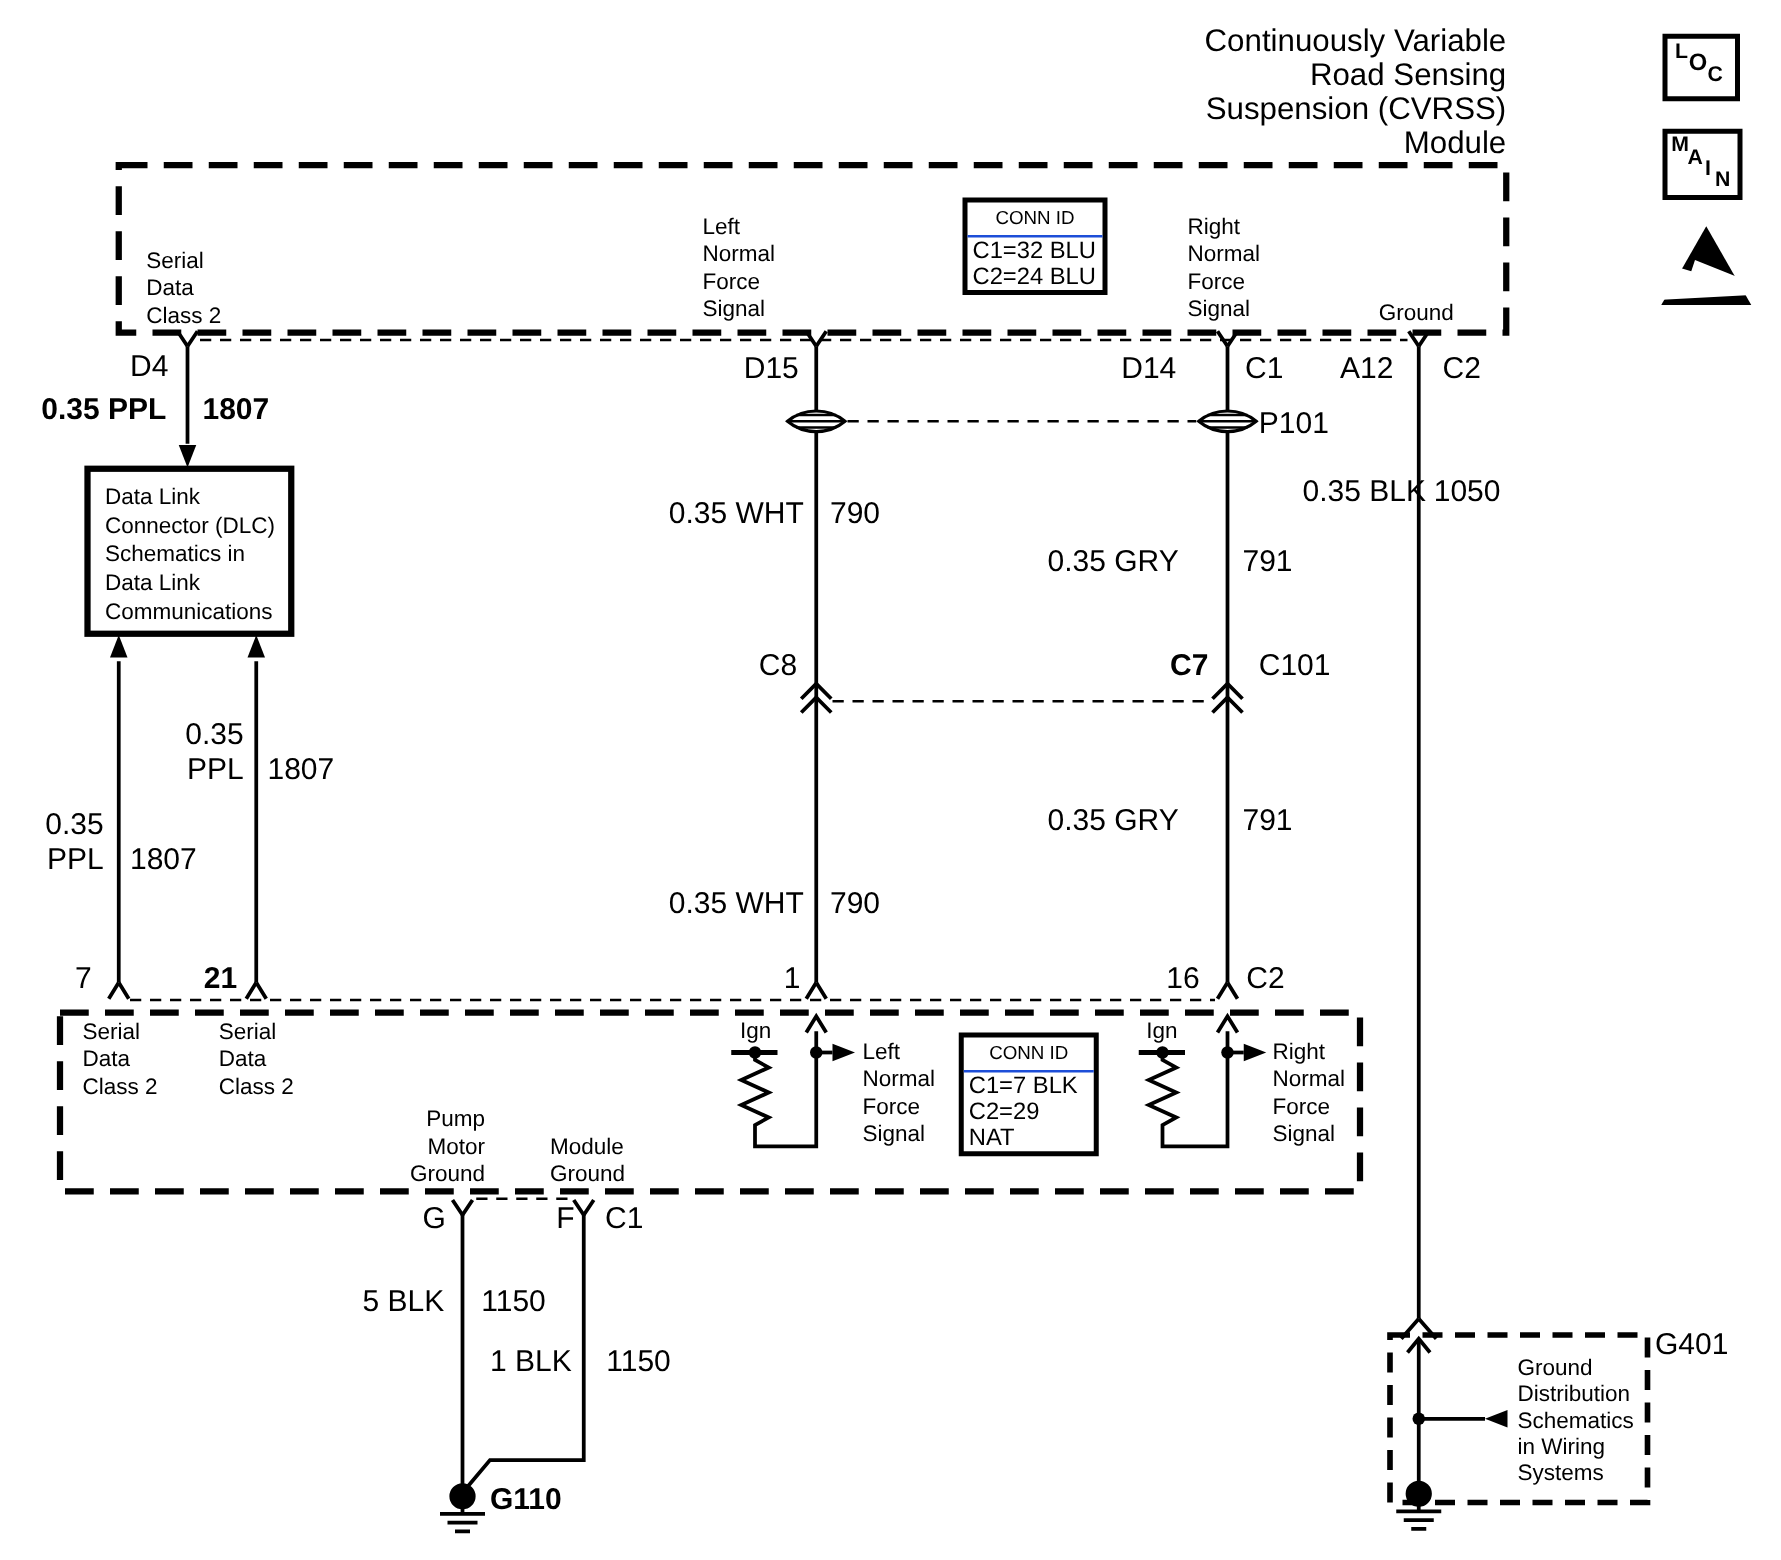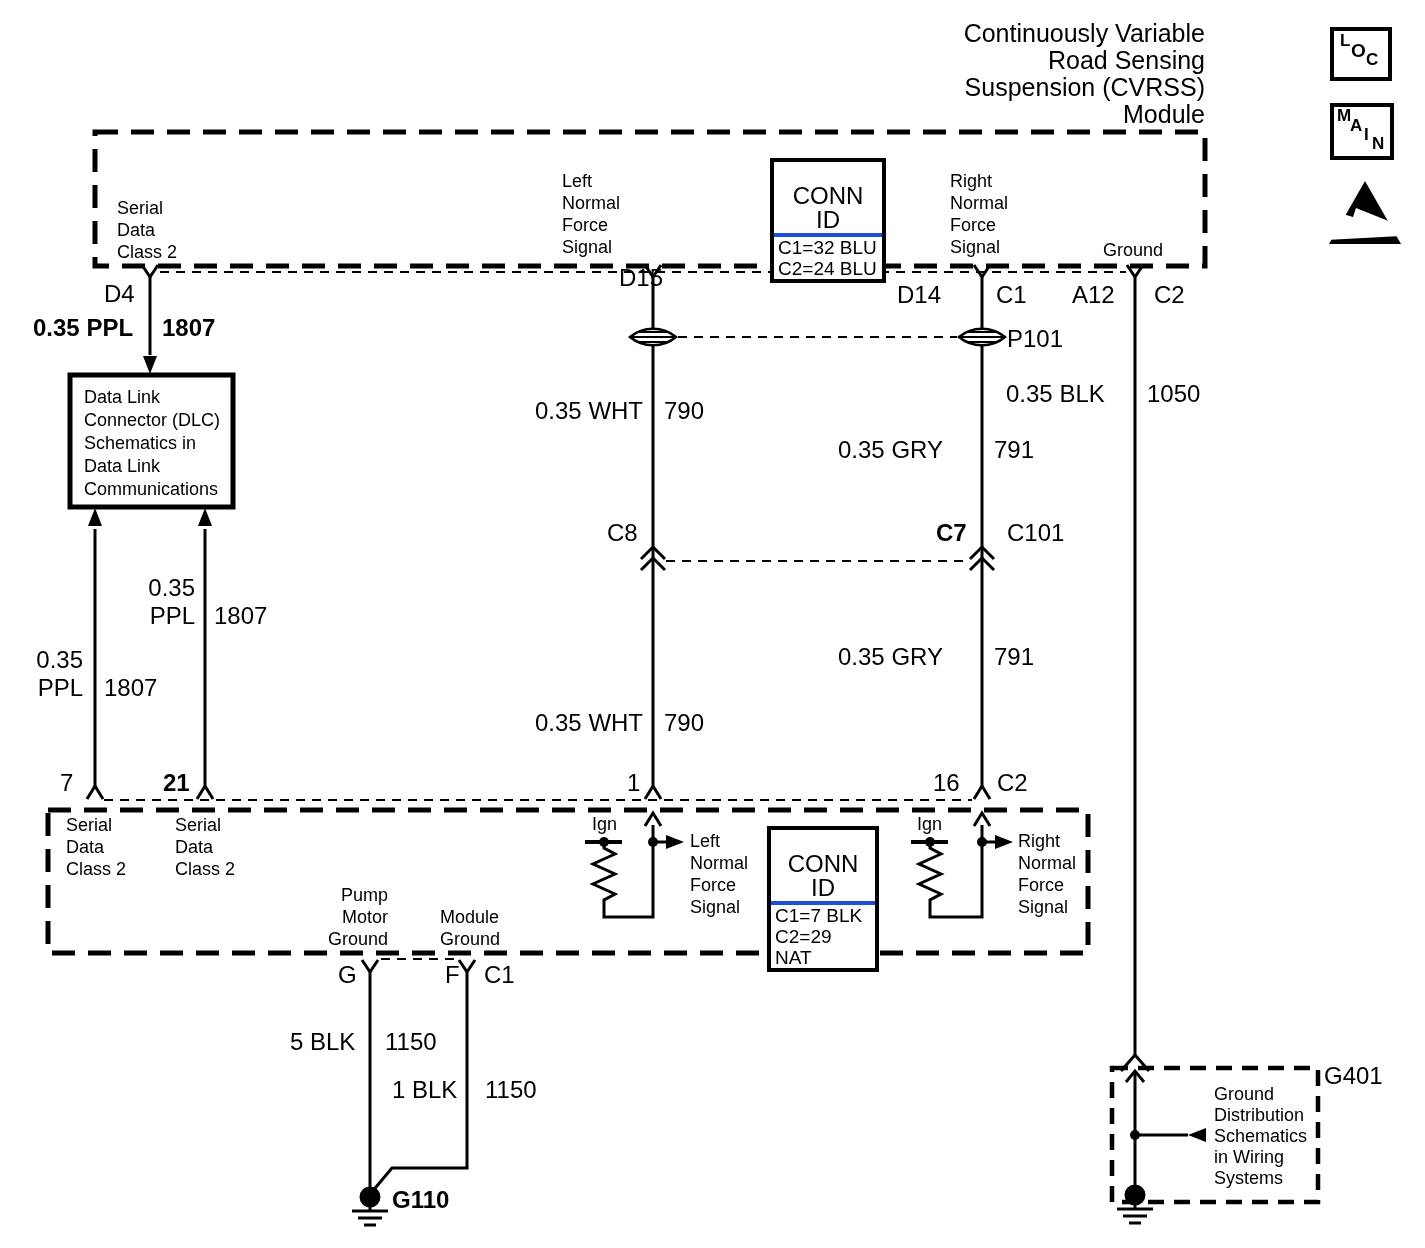--- a/index.html
+++ b/index.html
@@ -6,21 +6,21 @@
   #canvas{position:relative;width:1425px;height:1248px;background:#fff;
           font-family:"Liberation Sans", sans-serif;color:#000;overflow:hidden;}
   #wiring{position:absolute;left:0;top:0;}
   .lbl{position:absolute;white-space:pre-line;font-size:24px;line-height:27px;color:#000;}
   .sm{font-size:18px;line-height:22px;}
   .pin{font-size:24px;line-height:26px;}
   .bold{font-weight:bold;}
   .right{text-align:right;}
   .title{font-size:25px;line-height:27px;text-align:right;}
   .connid{position:absolute;border:4px solid #000;background:#fff;}
-  .connid .hdr{text-align:center;font-size:24px;line-height:24px;border-bottom:4px solid #1d4ed8;padding:1px 4px;margin-top:21px;}
+  .connid .hdr{text-align:center;font-size:15px;line-height:24px;border-bottom:2px solid #1d4ed8;padding:1px 4px;}
   .connid .row{font-size:19px;line-height:21px;padding:0 4px;}
   .icnbox{position:absolute;border:4px solid #000;background:#fff;}
   .icnbox span{position:absolute;font-weight:bold;}
 </style>
 </head>
 <body>
 
 <div id="canvas">
 
   <svg id="wiring" width="1425" height="1248" viewBox="0 0 1425 1248">
@@ -149,21 +149,21 @@
 Signal</div>
   <div class="lbl sm" style="left:1103px;top:239px;">Ground</div>
 
   <div class="connid" style="left:770px;top:158px;width:108px;">
     <div class="hdr">CONN ID</div>
     <div class="row">C1=32 BLU</div>
     <div class="row">C2=24 BLU</div>
   </div>
 
   <div class="lbl pin" style="left:104px;top:281px;">D4</div>
-  <div class="lbl pin" style="left:595px;top:265px;margin-left:24px;">D15</div>
+  <div class="lbl pin" style="left:595px;top:282px;">D15</div>
   <div class="lbl pin" style="left:897px;top:282px;">D14</div>
   <div class="lbl pin" style="left:996px;top:282px;">C1</div>
   <div class="lbl pin" style="left:1072px;top:282px;">A12</div>
   <div class="lbl pin" style="left:1154px;top:282px;">C2</div>
 
   <div class="lbl bold" style="left:33px;top:314px;">0.35 PPL</div>
   <div class="lbl bold" style="left:162px;top:314px;">1807</div>
 
   <div class="lbl right" style="left:28px;top:646px;width:55px;line-height:28px;">0.35
 PPL</div>
@@ -172,21 +172,21 @@
   <div class="lbl right" style="left:140px;top:574px;width:55px;line-height:28px;">0.35
 PPL</div>
   <div class="lbl" style="left:214px;top:602px;">1807</div>
 
   <div class="lbl" style="left:535px;top:397px;">0.35 WHT</div>
   <div class="lbl" style="left:664px;top:397px;">790</div>
 
   <div class="lbl" style="left:838px;top:436px;">0.35 GRY</div>
   <div class="lbl" style="left:994px;top:436px;">791</div>
 
-  <div class="lbl" style="left:1006px;top:380px;">0.35 BLK</div>
+  <div class="lbl" style="left:1042px;top:380px;">0.35 BLK</div>
   <div class="lbl" style="left:1147px;top:380px;">1050</div>
 
   <div class="lbl" style="left:838px;top:643px;">0.35 GRY</div>
   <div class="lbl" style="left:994px;top:643px;">791</div>
 
   <div class="lbl" style="left:535px;top:709px;">0.35 WHT</div>
   <div class="lbl" style="left:664px;top:709px;">790</div>
 
   <div class="lbl" style="left:1007px;top:325px;">P101</div>
   <div class="lbl" style="left:607px;top:519px;">C8</div>

